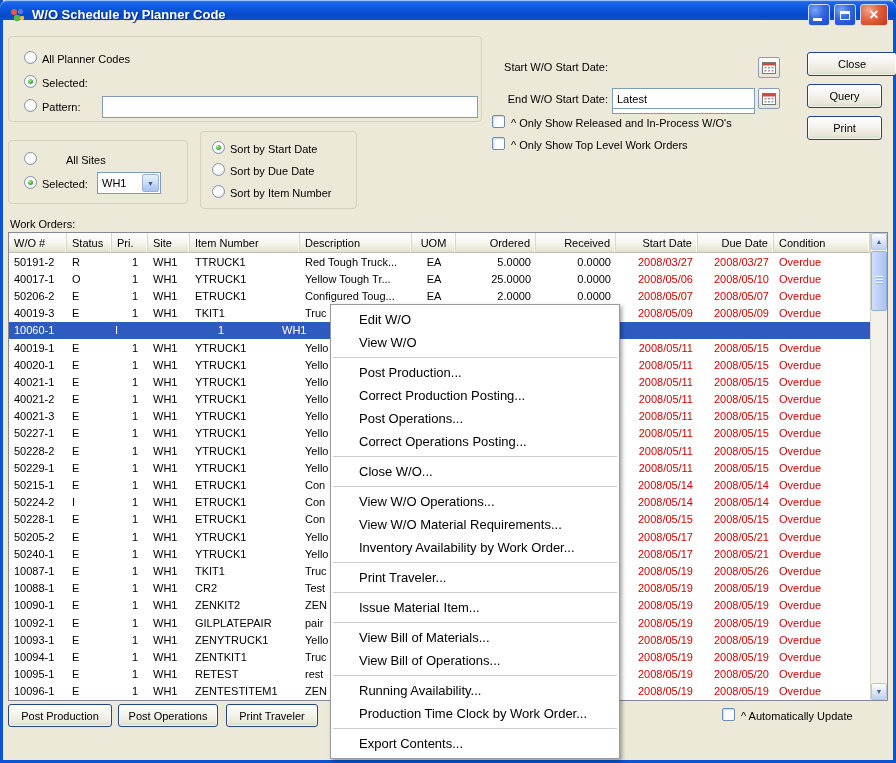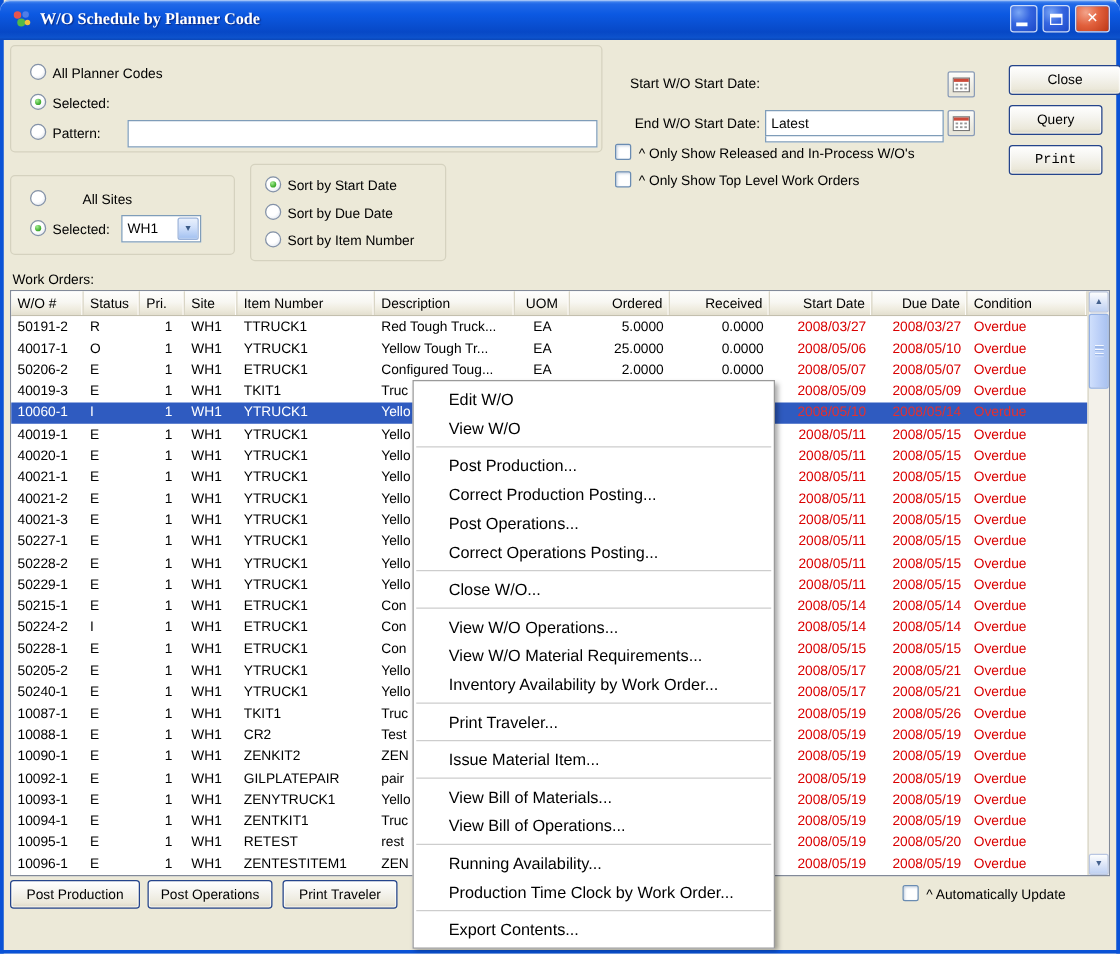--- a/index.html
+++ b/index.html
@@ -2,23 +2,23 @@
 <html><head>
 <meta charset="utf-8">
 <style>
   *{margin:0;padding:0;box-sizing:border-box;cursor:default;}
   html,body{width:896px;height:763px;}
   body{font-family:"Liberation Sans","DejaVu Sans",sans-serif;background:#fff;}
 
   .window{position:relative;width:896px;height:763px;background:#ece9d8;overflow:hidden;
     box-shadow:inset 3px 0 0 #0a52d6, inset -3px 0 0 #0a52d6, inset 0 -3px 0 #0a52d6;}
 
-  .titlebar{position:absolute;left:0;top:0;width:896px;height:32px;border-radius:8px 8px 0 0;
+  .titlebar{position:absolute;left:0;top:0;width:896px;height:20px;border-radius:8px 8px 0 0;
     background:linear-gradient(180deg,#5795f2 0%,#2068e8 10%,#0c59e2 35%,#0748c6 80%,#0d52cc 94%,#0a47b8 100%);
-    box-shadow:inset 0 1px 0 rgba(255,255,255,.45);font-family:Liberation Serif, serif;}
+    box-shadow:inset 0 1px 0 rgba(255,255,255,.45);}
   .title-icon{position:absolute;left:9px;top:7px;width:16px;height:16px;}
   .title-text{position:absolute;left:32px;top:0;line-height:29px;color:#fff;font-weight:bold;font-size:13px;
     text-shadow:1px 1px 1px #0a2a84;white-space:nowrap;}
   .tb{position:absolute;top:4px;width:22px;height:22px;border-radius:3px;border:1px solid #cfdcf8;
     display:flex;align-items:center;justify-content:center;color:#fff;}
   .tb-minmax{background:radial-gradient(circle at 30% 25%,#7aa6f5 0%,#3565e0 45%,#1b48c8 100%);}
   .tb-close{background:radial-gradient(circle at 30% 25%,#f3a38a 0%,#e1603c 45%,#bc3615 100%);
     font-size:16px;font-weight:bold;}
   .glyph-min{position:absolute;left:4px;bottom:4px;width:9px;height:3px;background:#fff;}
   .glyph-max{width:10px;height:9px;border:1px solid #fff;border-top:3px solid #fff;}
@@ -56,21 +56,21 @@
   .trow{flex:1;display:flex;min-height:0;}
   .tcell{display:flex;align-items:center;padding:0 5px;font-size:11px;white-space:nowrap;overflow:hidden;flex:none;color:#000;}
   .c0{width:58px}.c1{width:45px}.c2{width:36px}.c3{width:42px}.c4{width:110px}.c5{width:112px}.c6{width:44px}
   .c7{width:80px}.c8{width:80px}.c9{width:82px}.c10{width:76px}.c11{flex:1;width:auto;}
   .thead .c6{justify-content:center}
   .thead .c7,.thead .c8,.thead .c9,.thead .c10{justify-content:flex-end}
   .tbody .c2{justify-content:flex-end;padding-right:10px}
   .tbody .c6{justify-content:center}
   .tbody .c7,.tbody .c8,.tbody .c9,.tbody .c10{justify-content:flex-end}
   .tbody .c9,.tbody .c10,.tbody .c11{color:#d90000}
-  .trow.sel{background:#2f5bc0;}
+  .trow.sel{background:#2f5bc0;gap:43px;}
   .trow.sel .tcell{color:#fff;}
   .trow.sel .c9,.trow.sel .c10,.trow.sel .c11{color:#e33030;}
 
   .vscroll{position:absolute;top:0;right:0;bottom:0;width:17px;background:#f3f1ea;border-left:1px solid #d8d4c4;}
   .scroll-btn{position:absolute;left:0;width:16px;height:17px;border:1px solid #b9c6e2;border-radius:2px;
     background:linear-gradient(180deg,#fdfefe 0%,#dde6f8 50%,#bfd1f2 100%);color:#44618e;font-size:7px;
     display:flex;align-items:center;justify-content:center;}
   .scroll-up{top:0;}
   .scroll-down{bottom:0;}
   .scroll-thumb{position:absolute;left:0;top:18px;width:16px;height:60px;border:1px solid #93b0e4;border-radius:2px;
@@ -147,21 +147,21 @@
       </svg>
   </span>
 
   <span class="checkbox" style="left:492px;top:115px;"></span>
   <span class="lbl" style="left:511px;top:117px;">^ Only Show Released and In-Process W/O's</span>
   <span class="checkbox" style="left:492px;top:137px;"></span>
   <span class="lbl" style="left:511px;top:139px;">^ Only Show Top Level Work Orders</span>
 
   <div class="xp-btn" style="left:807px;top:52px;width:90px;height:24px;">Close</div>
   <div class="xp-btn" style="left:807px;top:84px;width:75px;height:24px;">Query</div>
-  <div class="xp-btn" style="left:807px;top:116px;width:75px;height:24px;font-family:Liberation Mono, monospace;">Print</div>
+  <div class="xp-btn" style="left:807px;top:116px;width:75px;height:24px;">Print</div>
 
   <div class="groupbox" style="left:8px;top:140px;width:180px;height:64px;"></div>
   <span class="radio" style="left:24px;top:152px;"></span>
   <span class="lbl" style="left:42px;top:154px;margin-left:24px;">All Sites</span>
   <span class="radio on" style="left:24px;top:176px;"></span>
   <span class="lbl" style="left:42px;top:178px;">Selected:</span>
   <div class="combo" style="left:97px;top:172px;width:64px;height:22px;">
     <span class="combo-value">WH1</span>
     <span class="combo-arrow">▼</span>
   </div>

